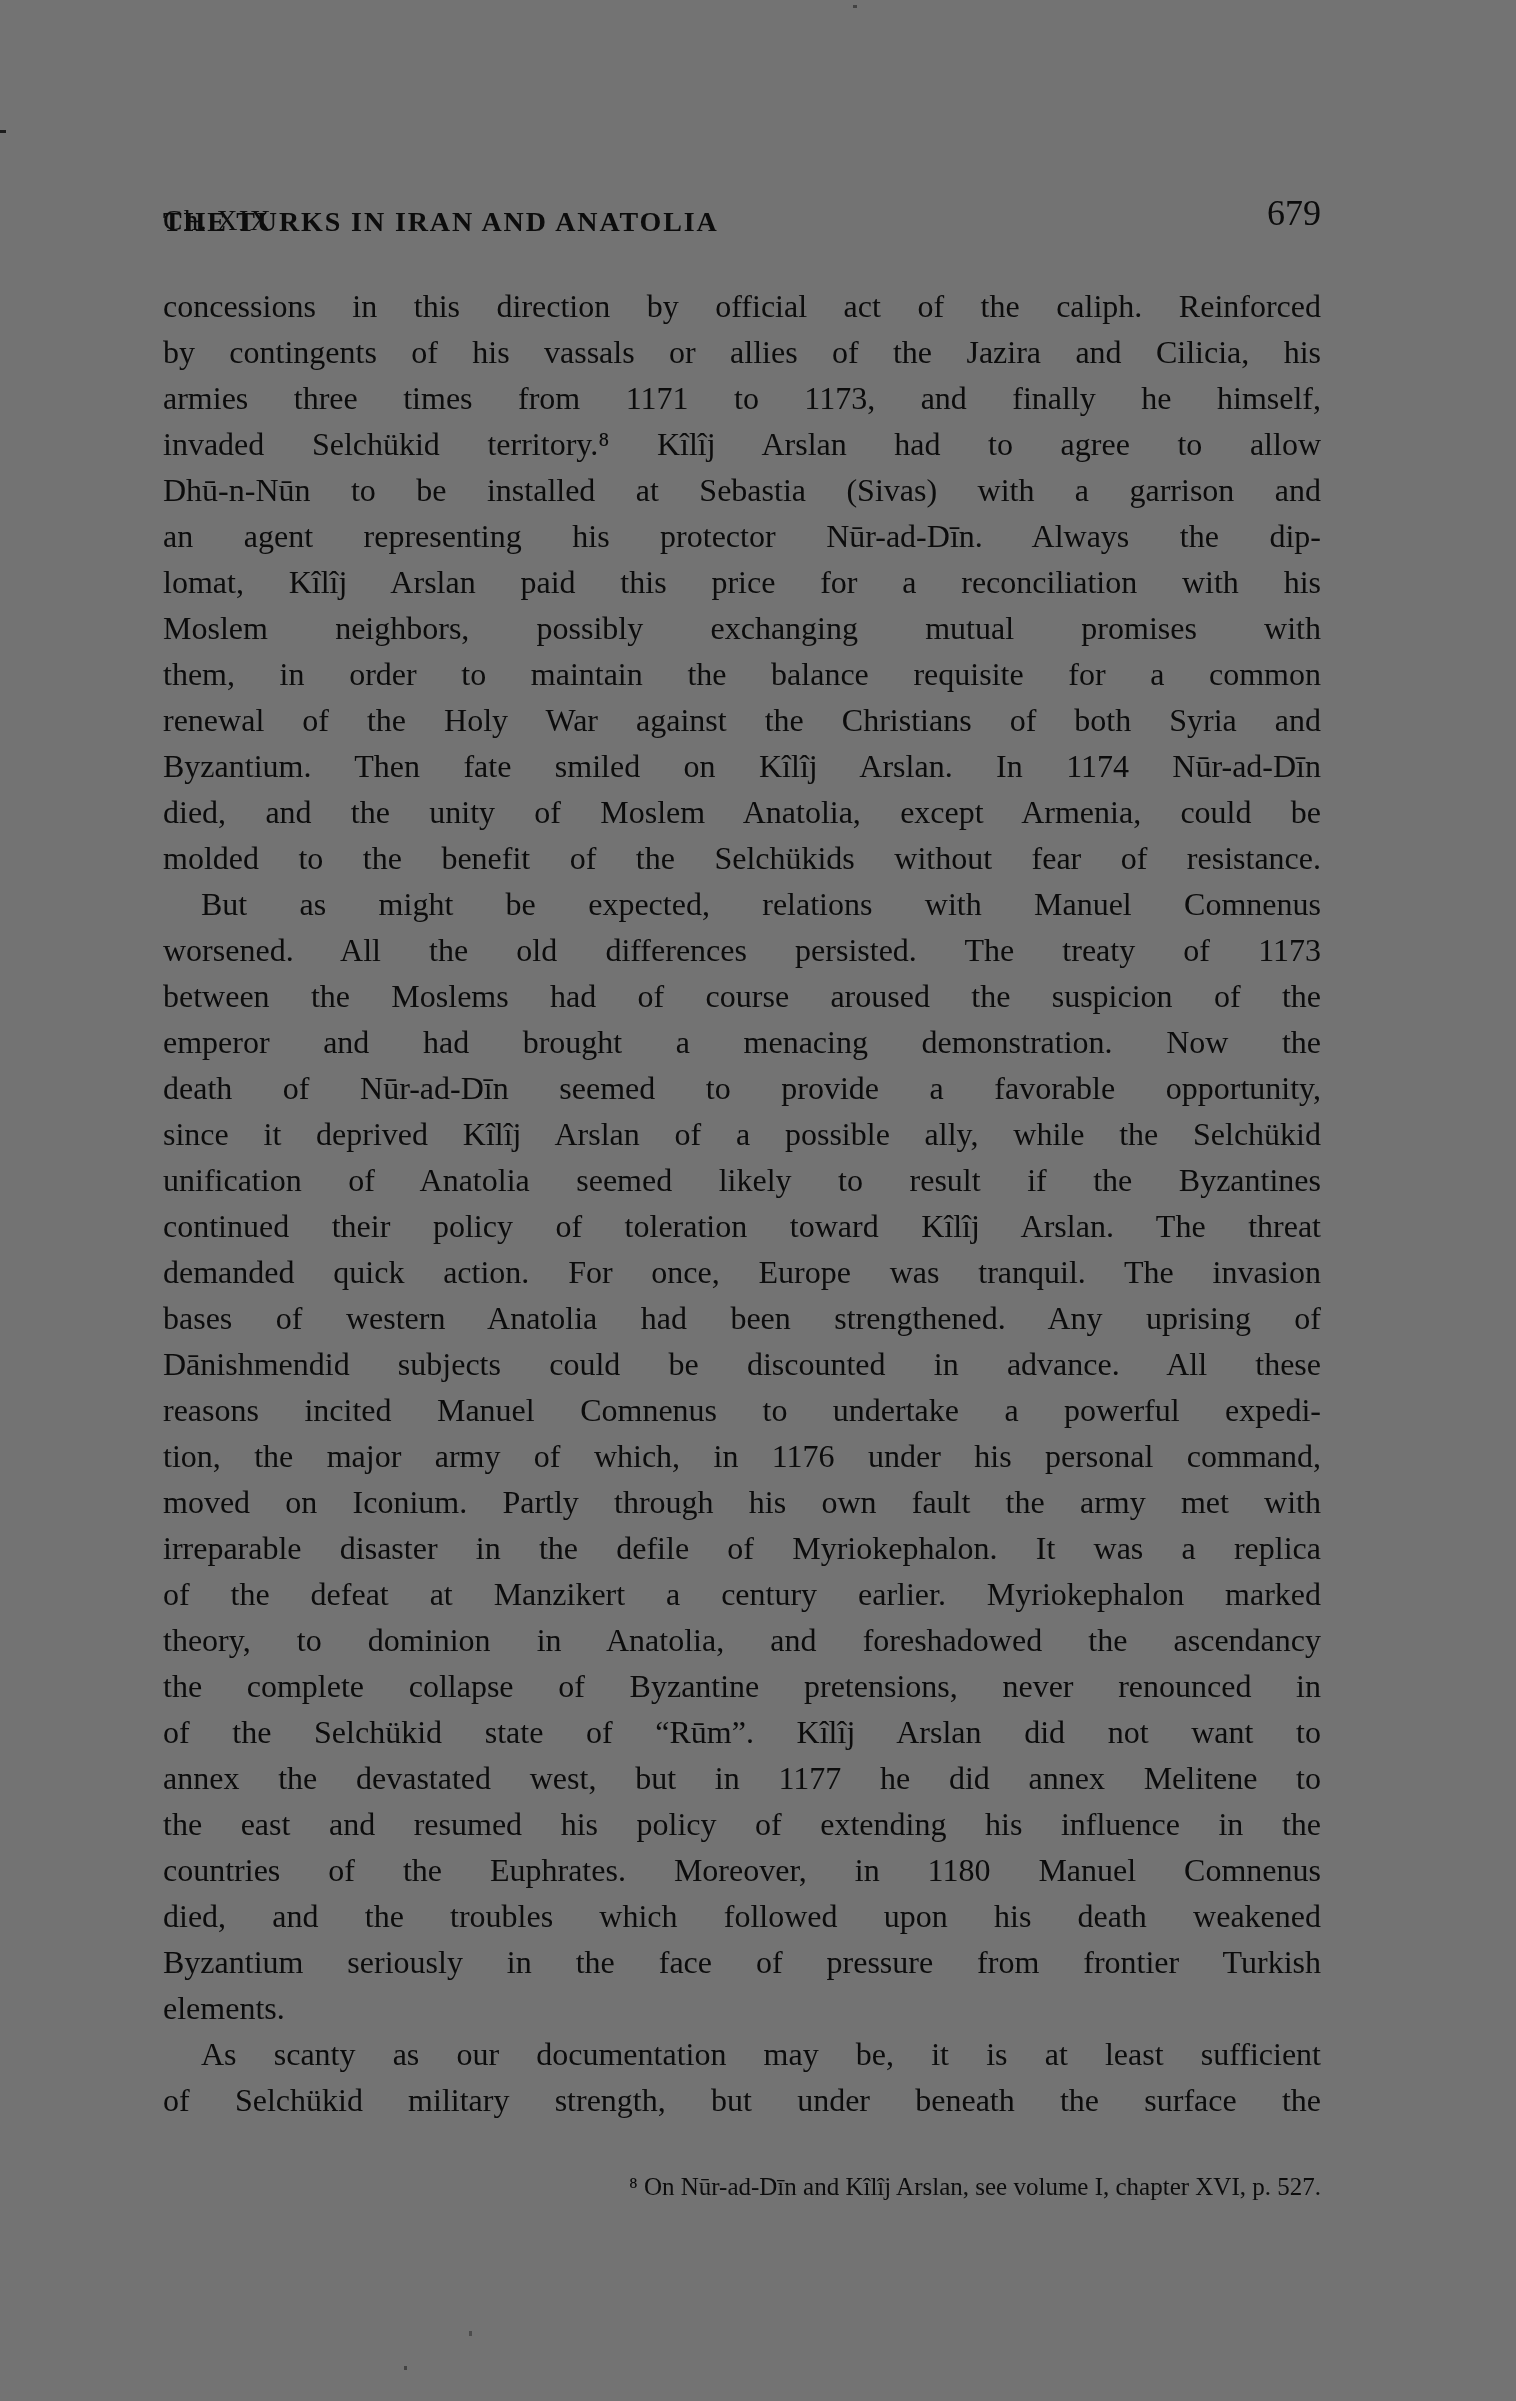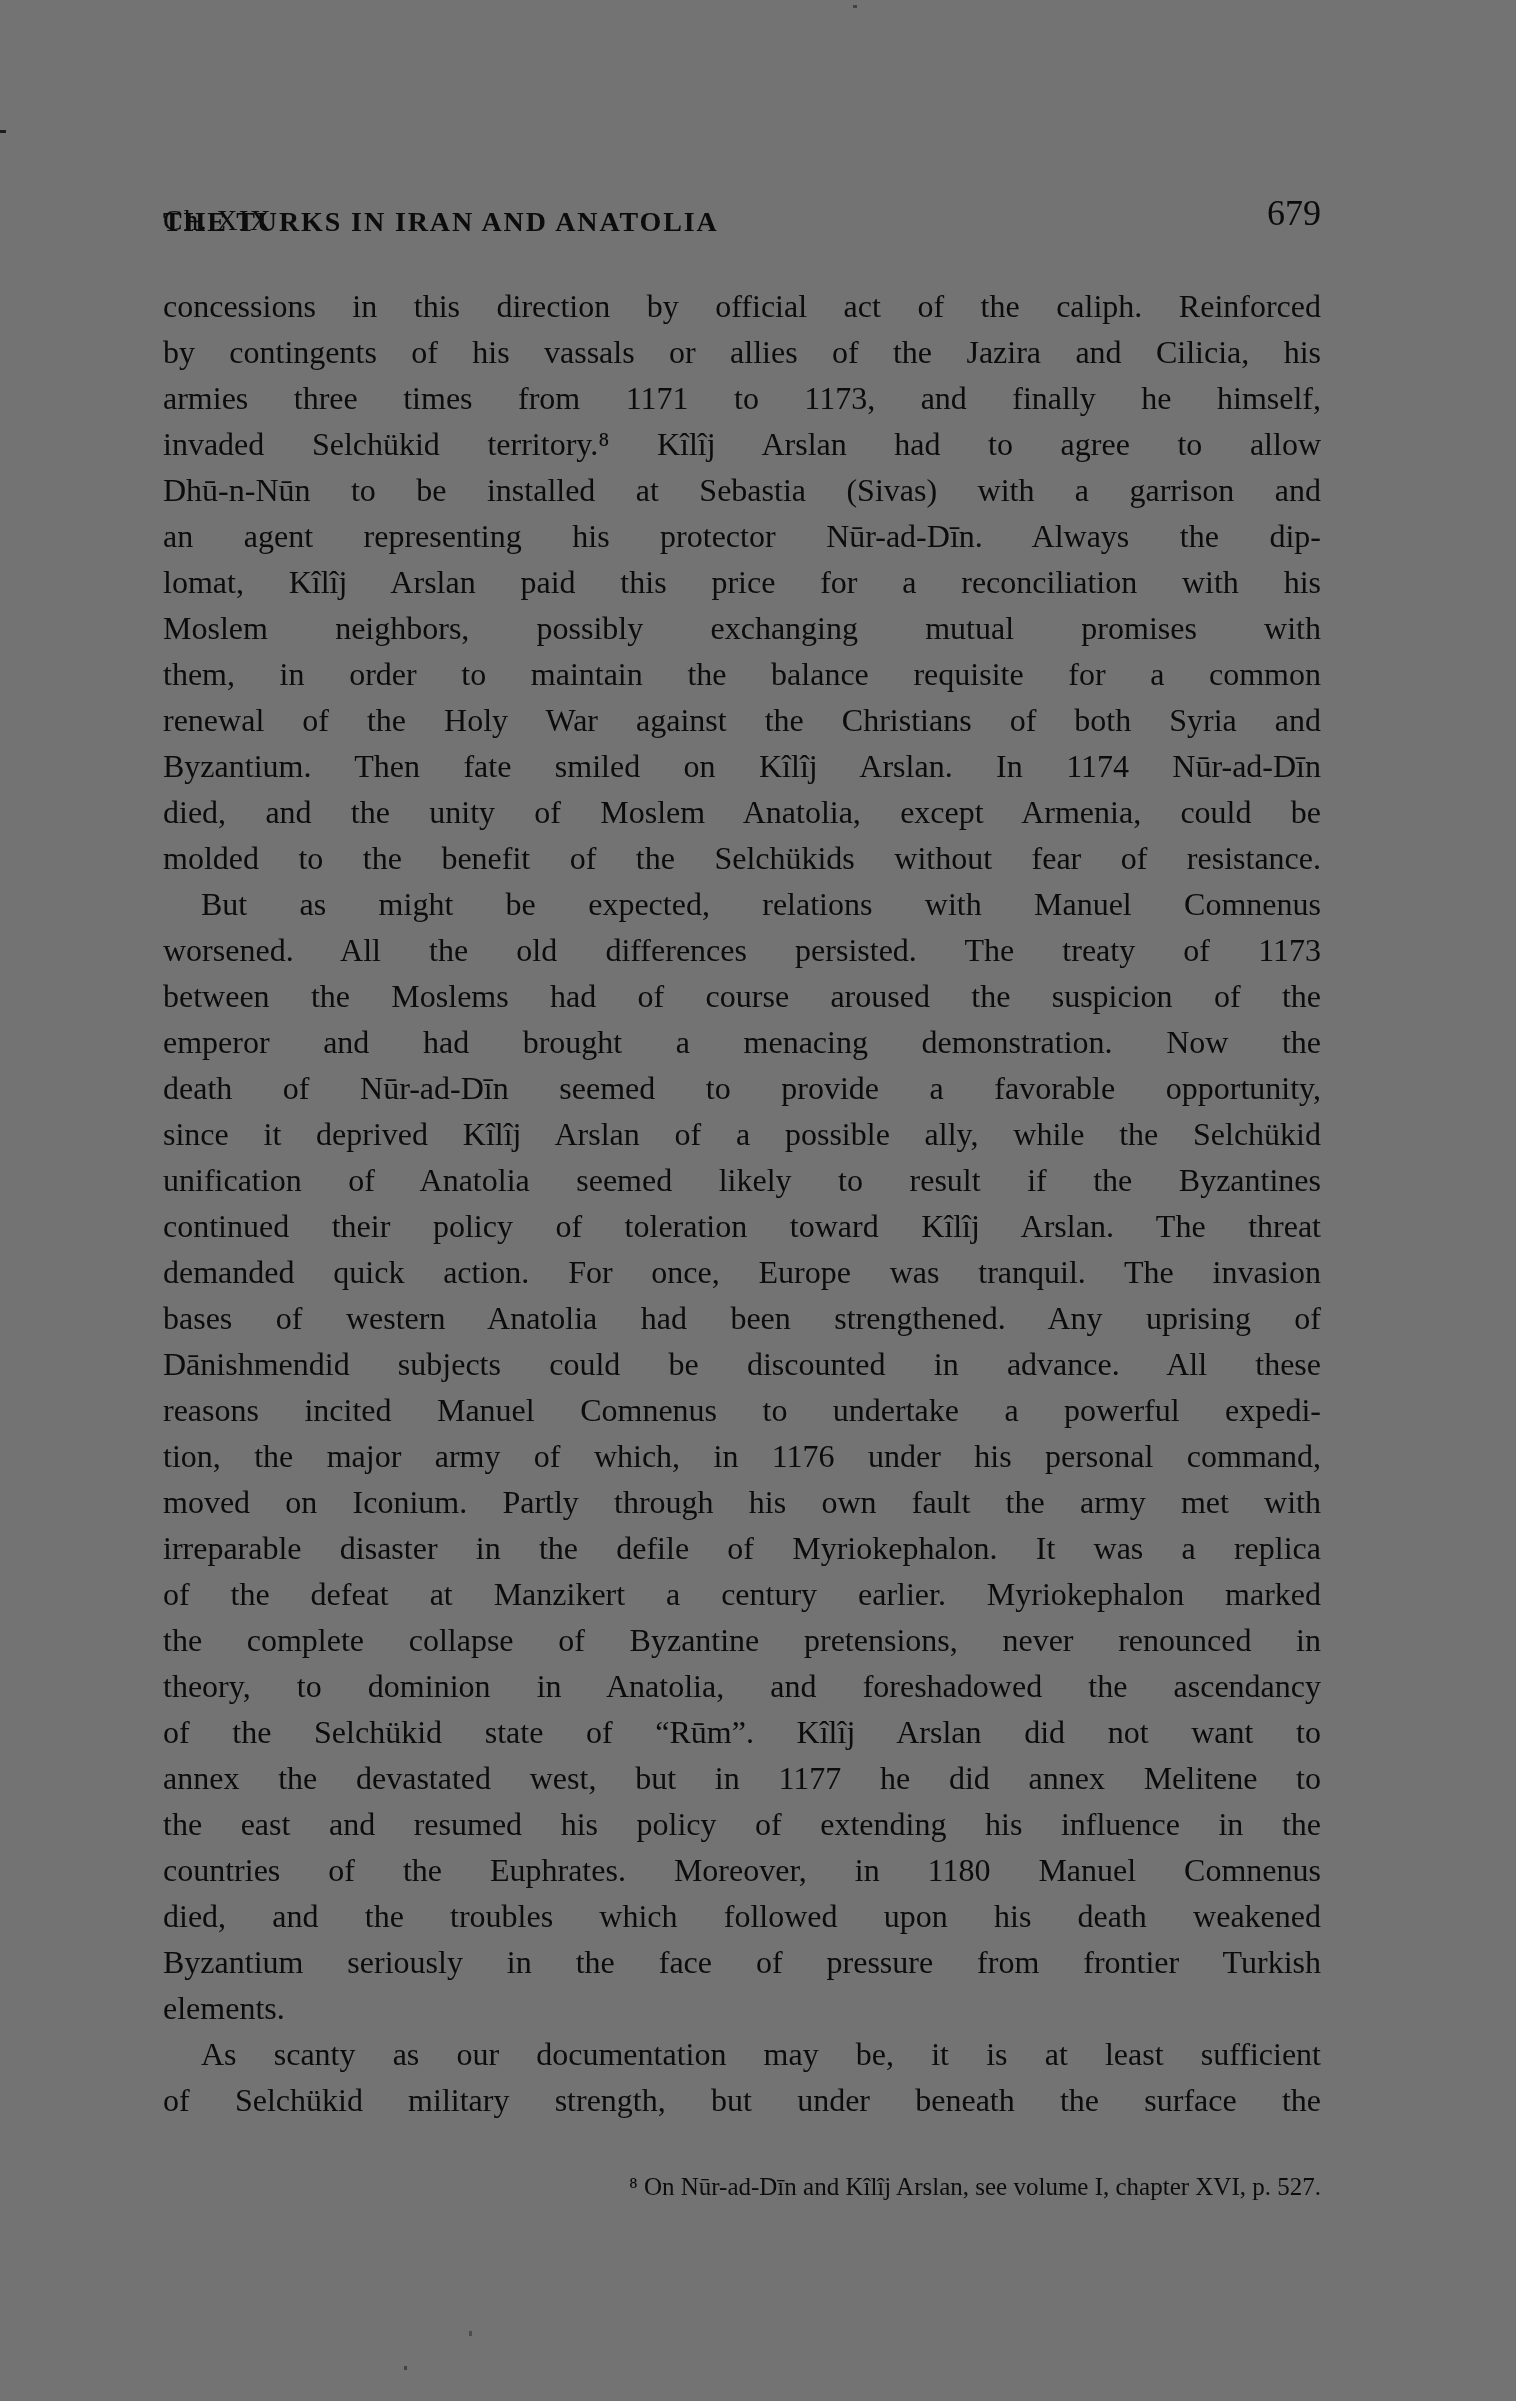--- a/index.html
+++ b/index.html
@@ -103,22 +103,22 @@
       <div class="bl">unification of Anatolia seemed likely to result if the Byzantines</div>
       <div class="bl">continued their policy of toleration toward Kîlîj Arslan. The threat</div>
       <div class="bl">demanded quick action. For once, Europe was tranquil. The invasion</div>
       <div class="bl">bases of western Anatolia had been strengthened. Any uprising of</div>
       <div class="bl">Dānishmendid subjects could be discounted in advance. All these</div>
       <div class="bl">reasons incited Manuel Comnenus to undertake a powerful expedi-</div>
       <div class="bl">tion, the major army of which, in 1176 under his personal command,</div>
       <div class="bl">moved on Iconium. Partly through his own fault the army met with</div>
       <div class="bl">irreparable disaster in the defile of Myriokephalon. It was a replica</div>
       <div class="bl">of the defeat at Manzikert a century earlier. Myriokephalon marked</div>
+      <div class="bl">theory, to dominion in Anatolia, and foreshadowed the ascendancy</div>
       <div class="bl">the complete collapse of Byzantine pretensions, never renounced in</div>
-      <div class="bl">theory, to dominion in Anatolia, and foreshadowed the ascendancy</div>
       <div class="bl">of the Selchükid state of “Rūm”. Kîlîj Arslan did not want to</div>
       <div class="bl">annex the devastated west, but in 1177 he did annex Melitene to</div>
       <div class="bl">the east and resumed his policy of extending his influence in the</div>
       <div class="bl">countries of the Euphrates. Moreover, in 1180 Manuel Comnenus</div>
       <div class="bl">died, and the troubles which followed upon his death weakened</div>
       <div class="bl">Byzantium seriously in the face of pressure from frontier Turkish</div>
       <div class="bl left">elements.</div>
     </div>
 
     <div>

